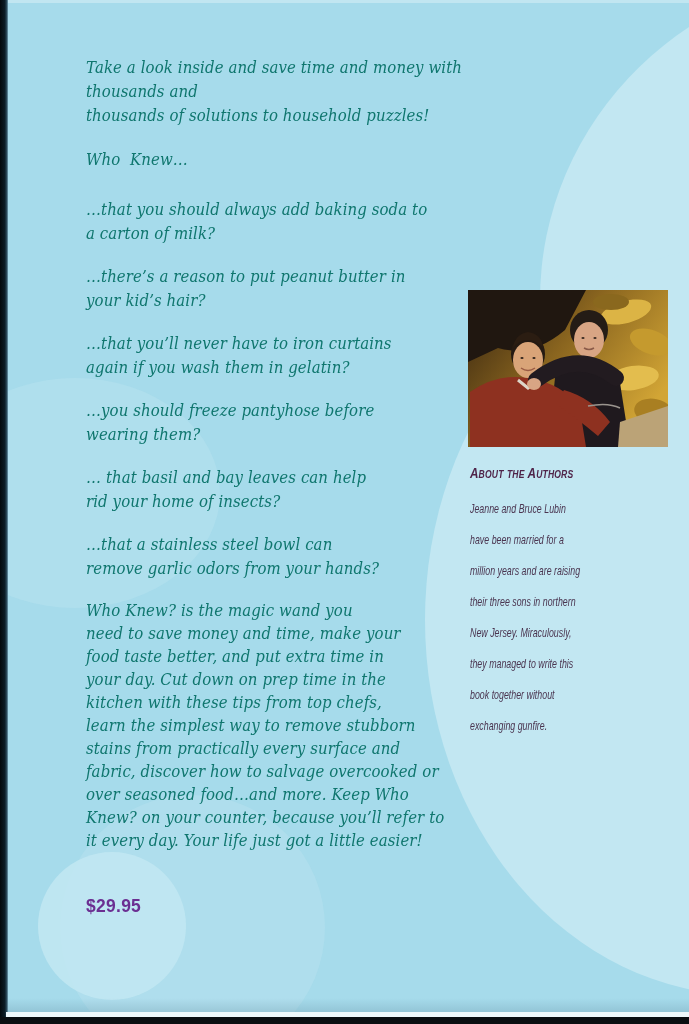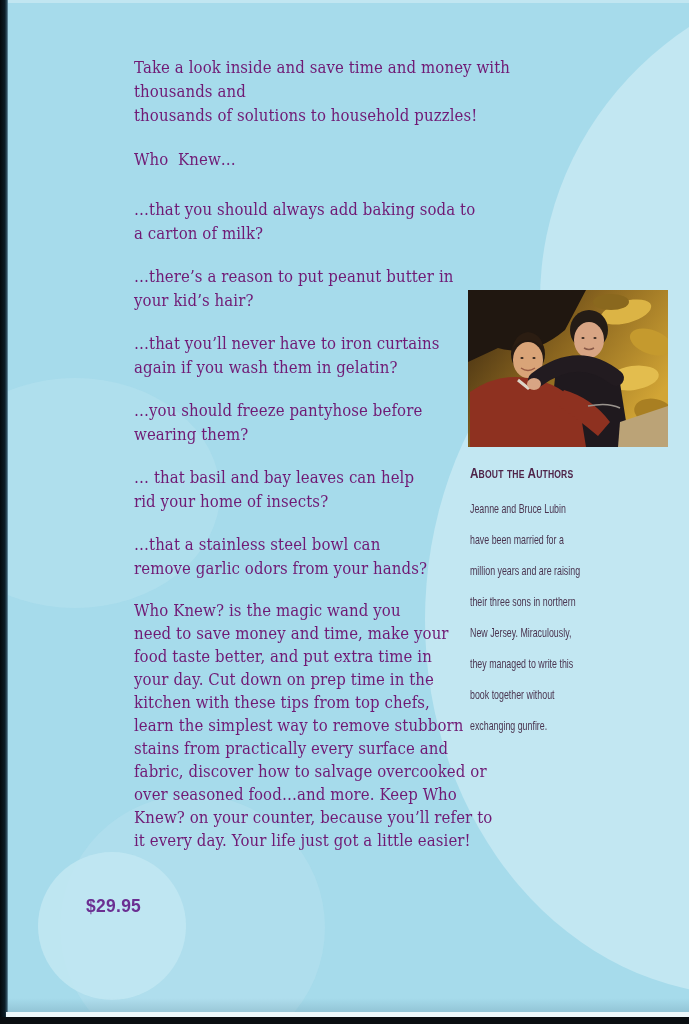--- a/index.html
+++ b/index.html
@@ -12,39 +12,38 @@
   .bg { position:absolute; border-radius:50%; }
   .shape-oval   { left:425px; top:245px; width:640px; height:750px; background:#c2e7f2; }
   .shape-corner { left:540px; top:-30px;  width:680px; height:660px; background:#c2e7f2; }
   .shape-arc    { left:-70px; top:378px; width:290px; height:230px; background:#b7e2ef; opacity:.55; }
   .shape-dot-big{ left:60px;  top:795px; width:265px; height:265px; background:#b7e2ef; opacity:.5; }
   .shape-dot    { left:38px;  top:852px; width:148px; height:148px; background:#c2e7f2; opacity:.85; }
 
   
   .main-col {
     position:absolute; left:86px; top:55px; width:520px;
-    color:#701a75; font-size:17px; line-height:24px;
+    color:#0f766e; font-style:italic; font-size:17px; line-height:24px;
     letter-spacing:.1px;
-    margin-left:48px;
   }
   .main-col p { margin:0; white-space:pre-wrap; transform:scaleX(.88); transform-origin:0 0; }
   .main-col .intro   { margin-bottom:20px; }
   .main-col .lead    { margin-bottom:26px; }
   .main-col .q       { margin-bottom:19px; }
   .main-col .closing { line-height:23px; }
 
   .price {
     position:absolute; left:86px; top:895px;
     font-family:"Liberation Sans", sans-serif; font-weight:bold;
     font-size:19px; color:#6b2f92; letter-spacing:.3px;
     transform:scaleX(.92); transform-origin:0 0;
   }
 
   
-  .sidebar { position:absolute; left:468px; top:290px; width:212px; }
+  .sidebar { position:absolute; left:468px; top:290px; width:212px;font-style:italic; }
   .photo   { width:200px; height:157px; overflow:hidden; background:#6b5a2a; }
   .photo svg { display:block; }
   .about-h {
     margin:17px 0 0 2px;
     font-family:"Liberation Sans", sans-serif; font-weight:bold;
     font-variant:small-caps; font-size:15px; color:#4f2449;
     letter-spacing:.2px; white-space:pre;
     transform:scaleX(.78); transform-origin:0 0;
   }
   .bio {

